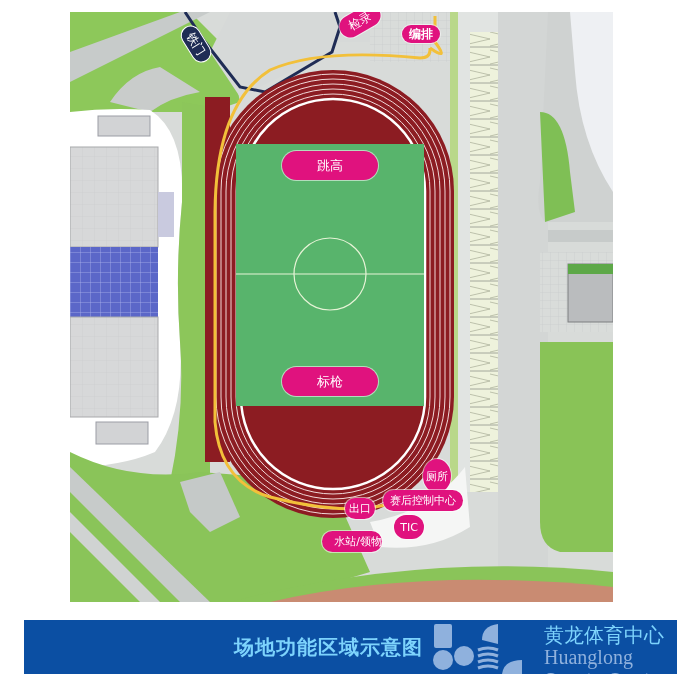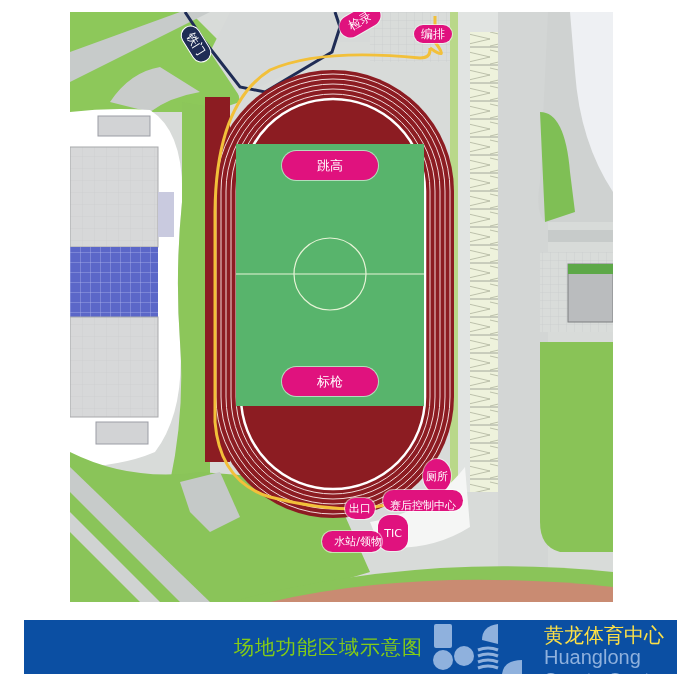--- a/index.html
+++ b/index.html
@@ -34,33 +34,33 @@
     border: 1px solid #ffffff;
   }
 
   #banner {
     position: absolute; left: 24px; top: 620px; width: 653px; height: 54px;
     background: #0b4fa3;
     overflow: hidden;
   }
   #banner-title {
     position: absolute; left: 210px; top: 14px;
-    color: #84cc16; font-size: 20px; font-weight: normal; letter-spacing: 1px;
+    color: #7dd3fc; font-size: 20px; font-weight: bold; letter-spacing: 1px;
     font-family: "DejaVu Sans", sans-serif;
   }
   #logo { position: absolute; left: 408px; top: 0; }
   #brand-cn {
     position: absolute; left: 520px; top: 2px;
-    color: #fde047; font-size: 20px; white-space: nowrap;
+    color: #7dd3fc; font-size: 20px; white-space: nowrap;
     font-family: "DejaVu Sans", sans-serif;
   }
   #brand-en {
     position: absolute; left: 520px; top: 26px;
     color: #8fb1dd; font-size: 20px; white-space: nowrap;
-    font-family: Liberation Sans, sans-serif;
+    font-family: Liberation Serif, serif;
   }
   #brand-en2 {
     position: absolute; left: 520px; top: 49px;
     color: #8fb1dd; font-size: 20px; white-space: nowrap;
     font-family: "Liberation Sans", sans-serif;
   }
 </style>
 </head>
 <body>
 
@@ -155,41 +155,41 @@
     <path d="M300 510 Q360 500 395 455 L400 515 Q360 540 310 535 Z" fill="#f5f6f5"></path>
   </svg>
 
   <div class="gate" style="left:106px; top:22px; width:40px; height:20px;">
     <span>铁门</span>
   </div>
 
   <div class="pill" style="left:268px; top:-2px; width:44px; height:22px; transform:rotate(-30deg);">
     <span>检录</span>
   </div>
-  <div class="pill" style="left:344px; top:13px; width:38px; height:18px;">
+  <div class="pill" style="left:332px; top:13px; width:38px; height:18px;font-weight:bold;">
     <span>编排</span>
   </div>
 
   <div class="pill big" style="left:212px; top:355px; width:96px; height:29px;">
     <span>标枪</span>
   </div>
   <div class="pill big" style="left:212px; top:139px; width:96px; height:29px;">
     <span>跳高</span>
   </div>
 
   <div class="pill" style="left:353px; top:447px; width:28px; height:34px; border-radius:50%;">
     <span style="font-size:11px;">厕所</span>
   </div>
-  <div class="pill" style="left:313px; top:478px; width:80px; height:21px;align-items:flex-end;">
+  <div class="pill" style="left:313px; top:478px; width:80px; height:21px;">
     <span style="font-size:11px;">赛后控制中心</span>
   </div>
   <div class="pill" style="left:275px; top:486px; width:30px; height:21px;">
     <span style="font-size:11px;">出口</span>
   </div>
-  <div class="pill" style="left:308px; top:503px; width:30px; height:36px;">
+  <div class="pill" style="left:324px; top:503px; width:30px; height:24px;">
     <span style="font-size:11px;">TIC</span>
   </div>
   <div class="pill" style="left:252px; top:519px; width:60px; height:21px;justify-content:flex-end;">
     <span style="font-size:11px;">水站/领物</span>
   </div>
 </div>
 
 <div id="banner">
   <div id="banner-title">场地功能区域示意图</div>
   <svg id="logo" width="110" height="54" viewBox="0 0 110 54">

